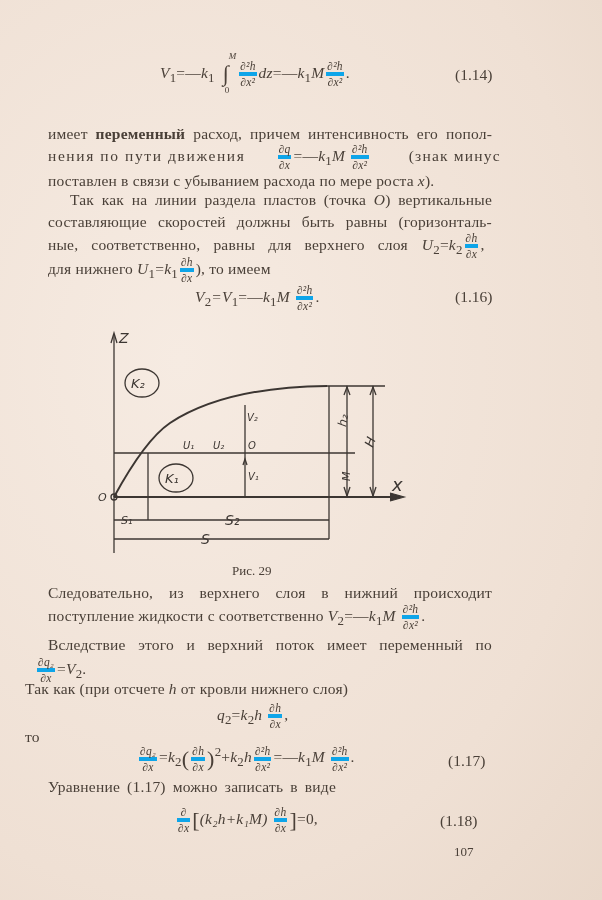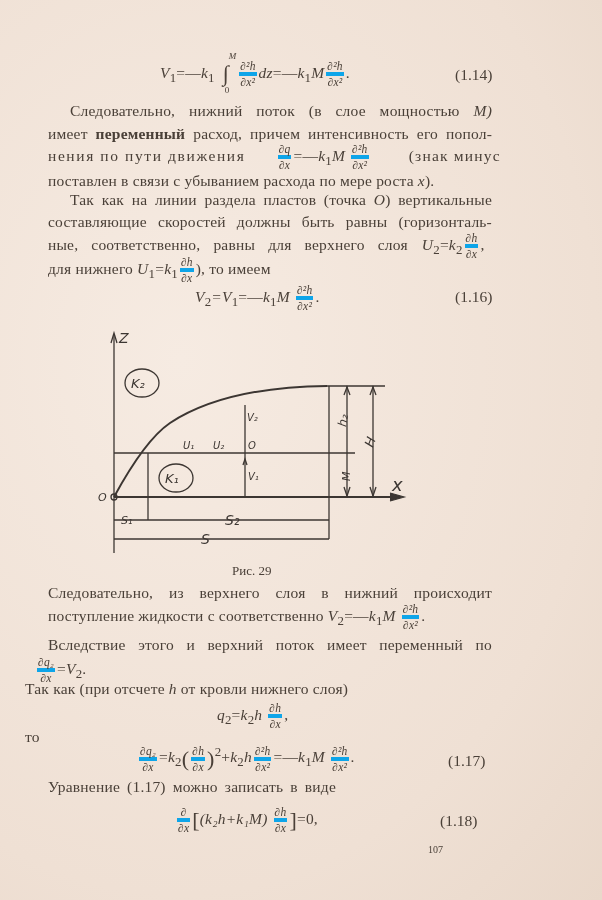--- a/index.html
+++ b/index.html
@@ -20,38 +20,35 @@
     .frac > span { display: block; padding: 0 1px; }
     .frac > span.num { border-bottom: 4px solid #0ea5e9; }
     .eqno { position: absolute; font-size: 15.5px; }
     .int { display: inline-block; position: relative; font-size: 22px; vertical-align: middle; margin: 0 4px; }
     .int .up { position: absolute; top: -10px; left: 6px; font-size: 9px; font-style: italic; }
     .int .lo { position: absolute; bottom: -8px; left: 2px; font-size: 9px; }
     .figure { position: absolute; left: 95px; top: 325px; width: 330px; height: 230px; }
     .figure svg { width: 330px; height: 230px; }
     .fl { font-family: "DejaVu Sans", sans-serif; font-style: italic; fill: #3c3632; }
     .caption { position: absolute; left: 232px; top: 563px; font-size: 13px; }
-    .pageno { position: absolute; left: 428px; top: 844px; font-size: 10px; }
+    .pageno { position: absolute; left: 454px; top: 844px; font-size: 13px; }
     .big { font-size: 22px; vertical-align: middle; }
   </style>
 </head>
 <body>
 
 <div class="page">
 
   <div class="line" style="left:160px; top:60px;">
     <i>V</i><sub>1</sub><span>=—</span><i>k</i><sub>1</sub>
     <span class="int">∫<span class="up">M</span><span class="lo">0</span></span>
     <span class="frac"><span class="num it">∂²h</span><span class="it">∂x²</span></span><i>dz</i><span>=—</span><i>k</i><sub>1</sub><i>M</i><span class="frac"><span class="num it">∂²h</span><span class="it">∂x²</span></span><span>.</span>
   </div>
   <div class="eqno" style="left:455px; top:66px;">(1.14)</div>
 
-  <div class="line just" style="left:70px; top:102px; width:422px;">
-    <span>Следовательно, нижний поток (в слое мощностью</span> <i>M)</i>
-  </div>
   <div class="line just" style="left:48px; top:125px; width:444px;">
     <span>имеет</span> <b>переменный</b> <span>расход, причем интенсивность его попол-</span>
   </div>
   <div class="line" style="left:48px; top:143px; width:444px;">
     <span style="letter-spacing:1.6px;">нения по пути движения</span>
     <span style="display:inline-block; width:22px;"></span>
     <span class="frac"><span class="num it">∂q</span><span class="it">∂x</span></span><span>=—</span><i>k</i><sub>1</sub><i>M</i>
     <span class="frac"><span class="num it">∂²h</span><span class="it">∂x²</span></span>
     <span style="display:inline-block; width:30px;"></span>
     <span style="letter-spacing:1.2px;">(знак минус</span>

